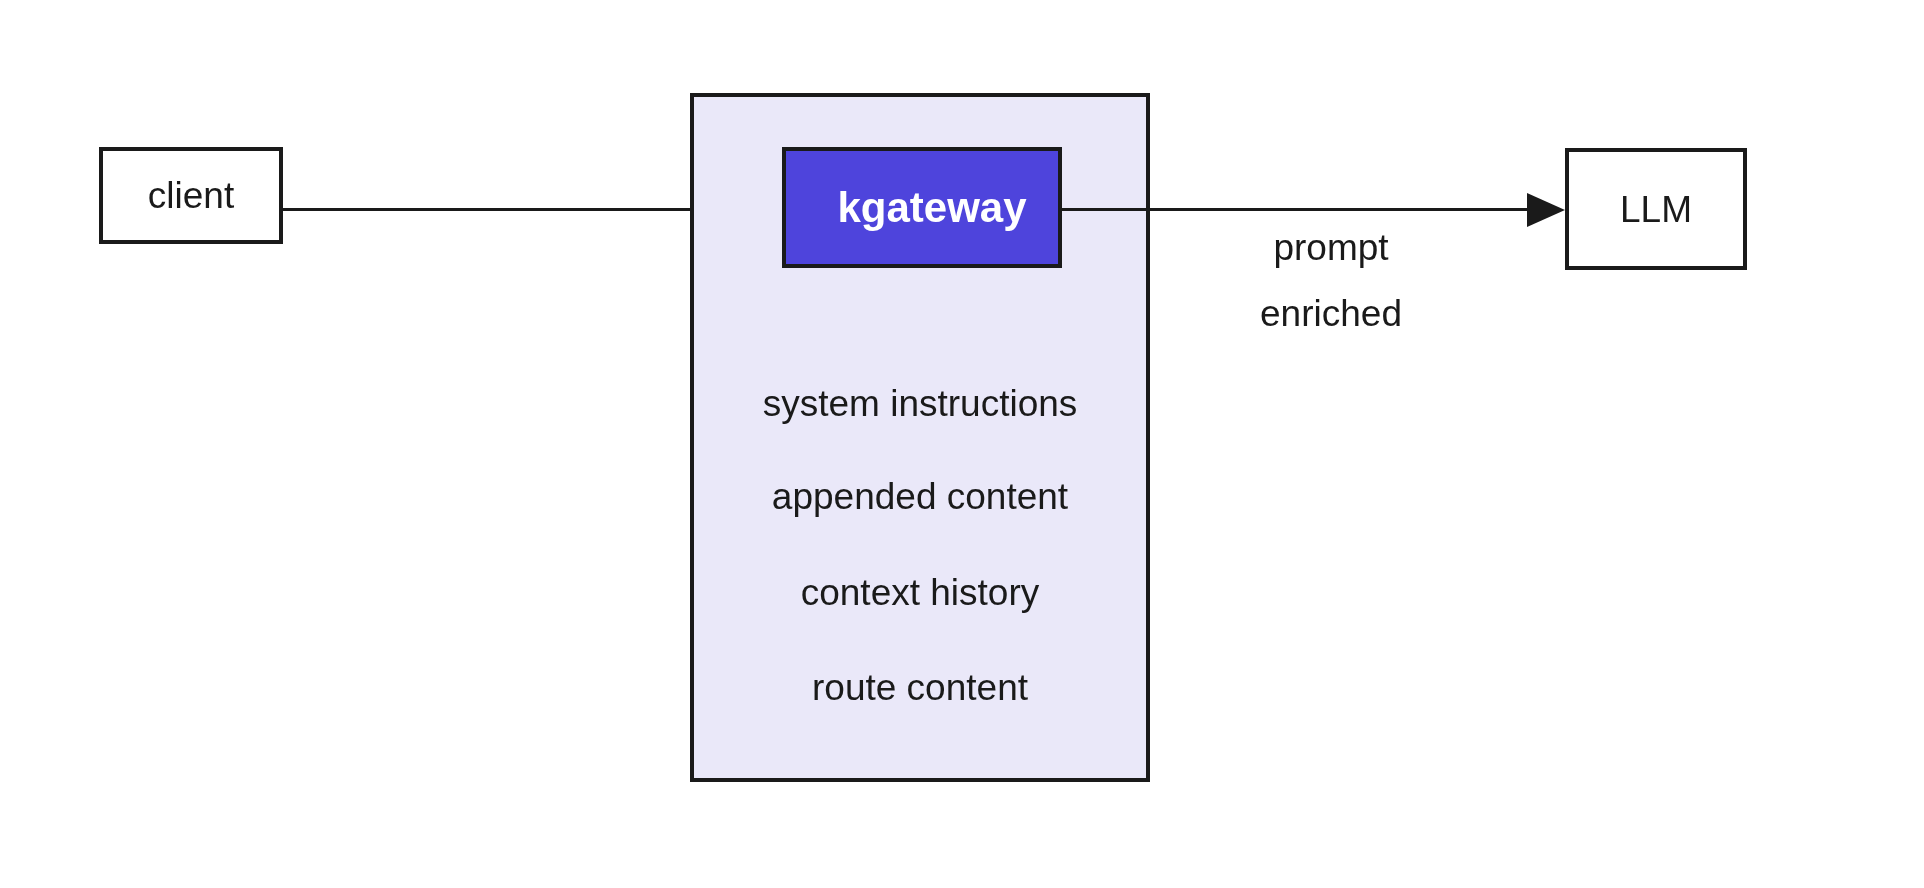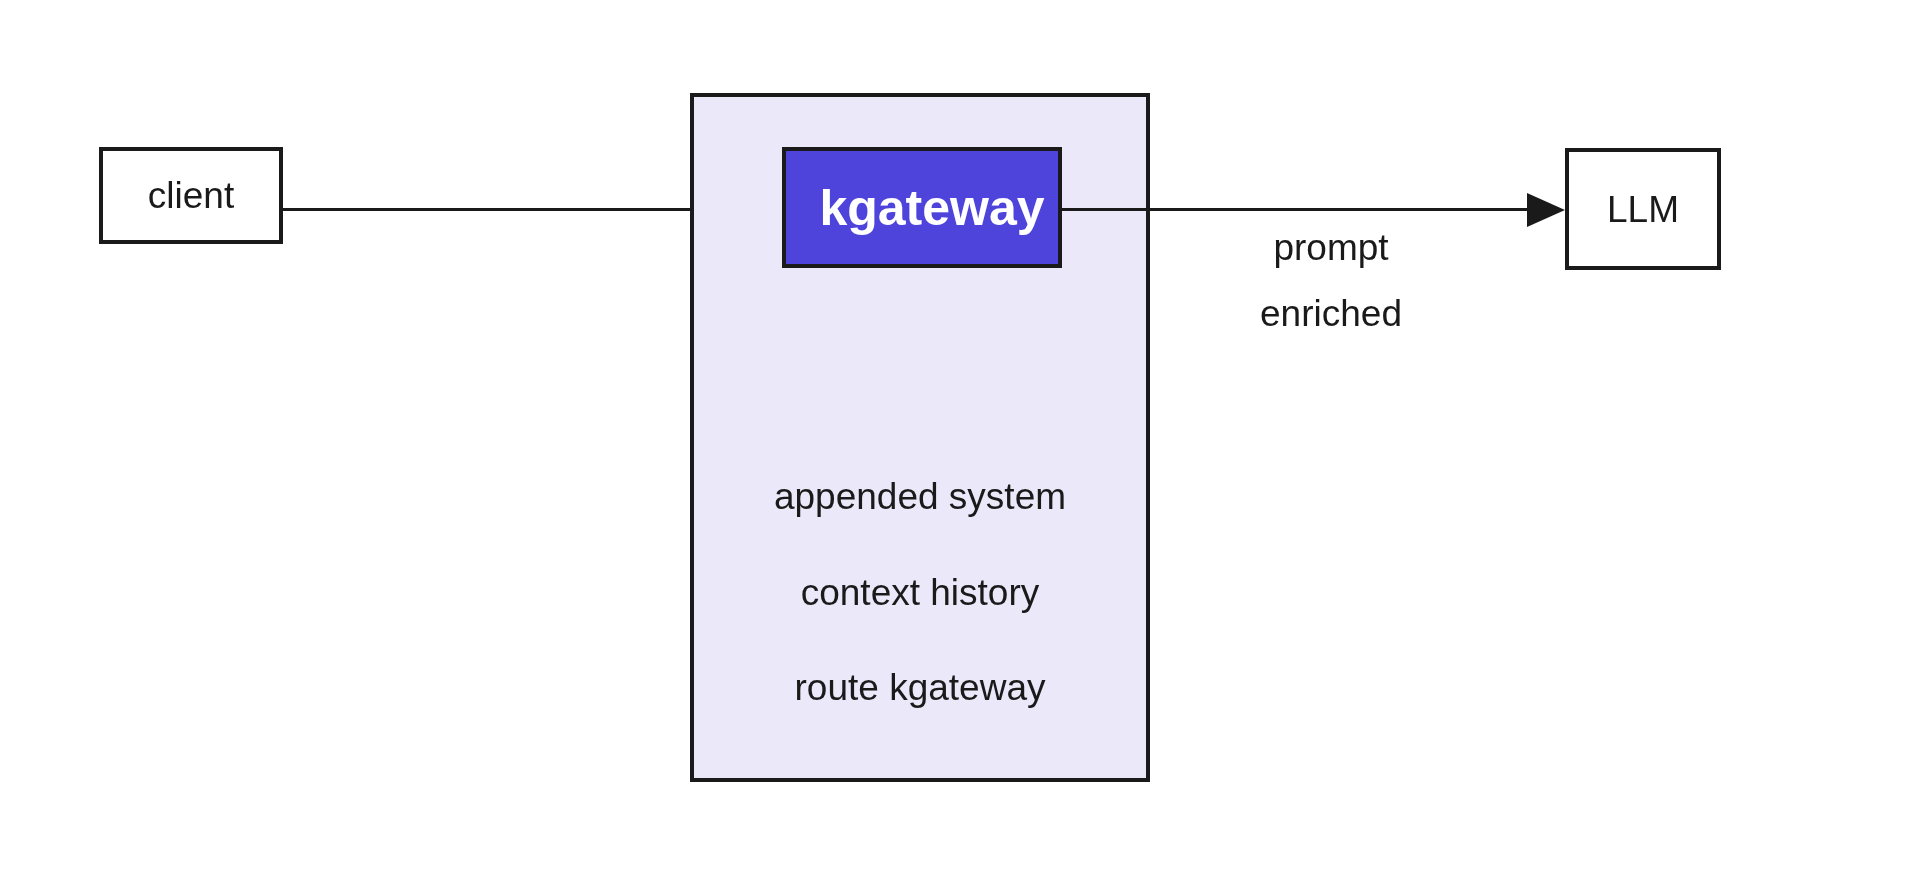--- a/index.html
+++ b/index.html
@@ -26,35 +26,35 @@
     position:absolute;
     border:4px solid var(--stroke);
     background:var(--background);
     display:flex;
     align-items:center;
     justify-content:center;
     font-size:37px;
     line-height:1;
   }
   .client-box{left:99px;top:147px;width:184px;height:97px;}
-  .llm-box{left:1565px;top:148px;width:156px;height:122px;}
+  .llm-box{left:1565px;top:148px;width:182px;height:122px;}
   .gw-container{
     position:absolute;
     left:690px;top:93px;width:460px;height:689px;
     border:4px solid var(--stroke);
     background:var(--container-fill);
   }
   .kgw-box{
     position:absolute;
     left:88px;top:50px;width:280px;height:121px;
     border:4px solid var(--stroke);
     background:var(--kgateway-fill);
     color:var(--kgateway-text);
     display:flex;align-items:center;justify-content:center;
-    font-size:50px;font-weight:bold;line-height:1;padding-left:20px;
+    font-size:42px;font-weight:bold;line-height:1;padding-left:20px;
   }
   .citem{
     position:absolute;
     left:0;width:100%;
     text-align:center;
     font-size:37px;
     line-height:48px;
   }
   .arrow-line{
     position:absolute;
@@ -87,23 +87,24 @@
     <span>client</span>
   </div>
 
   <div class="arrow-line" style="left:283px;top:208px;width:463px;"></div>
   <div class="arrow-head" style="left:744px;top:193px;"></div>
 
   <div class="gw-container">
     <div class="kgw-box">
       <span>kgateway</span>
     </div>
-    <div class="citem" style="top:376px">appended system</div>
+    <div class="citem" style="top:283px">system instructions</div>
+    <div class="citem" style="top:376px">appended content</div>
     <div class="citem" style="top:472px">context history</div>
-    <div class="citem" style="top:567px">route kgateway</div>
+    <div class="citem" style="top:567px">route content</div>
   </div>
 
   <div class="arrow-line" style="left:1062px;top:208px;width:468px;"></div>
   <div class="arrow-head" style="left:1527px;top:193px;"></div>
 
   <div class="edge-label">
     <div>prompt</div>
     <div>enriched</div>
   </div>
 

